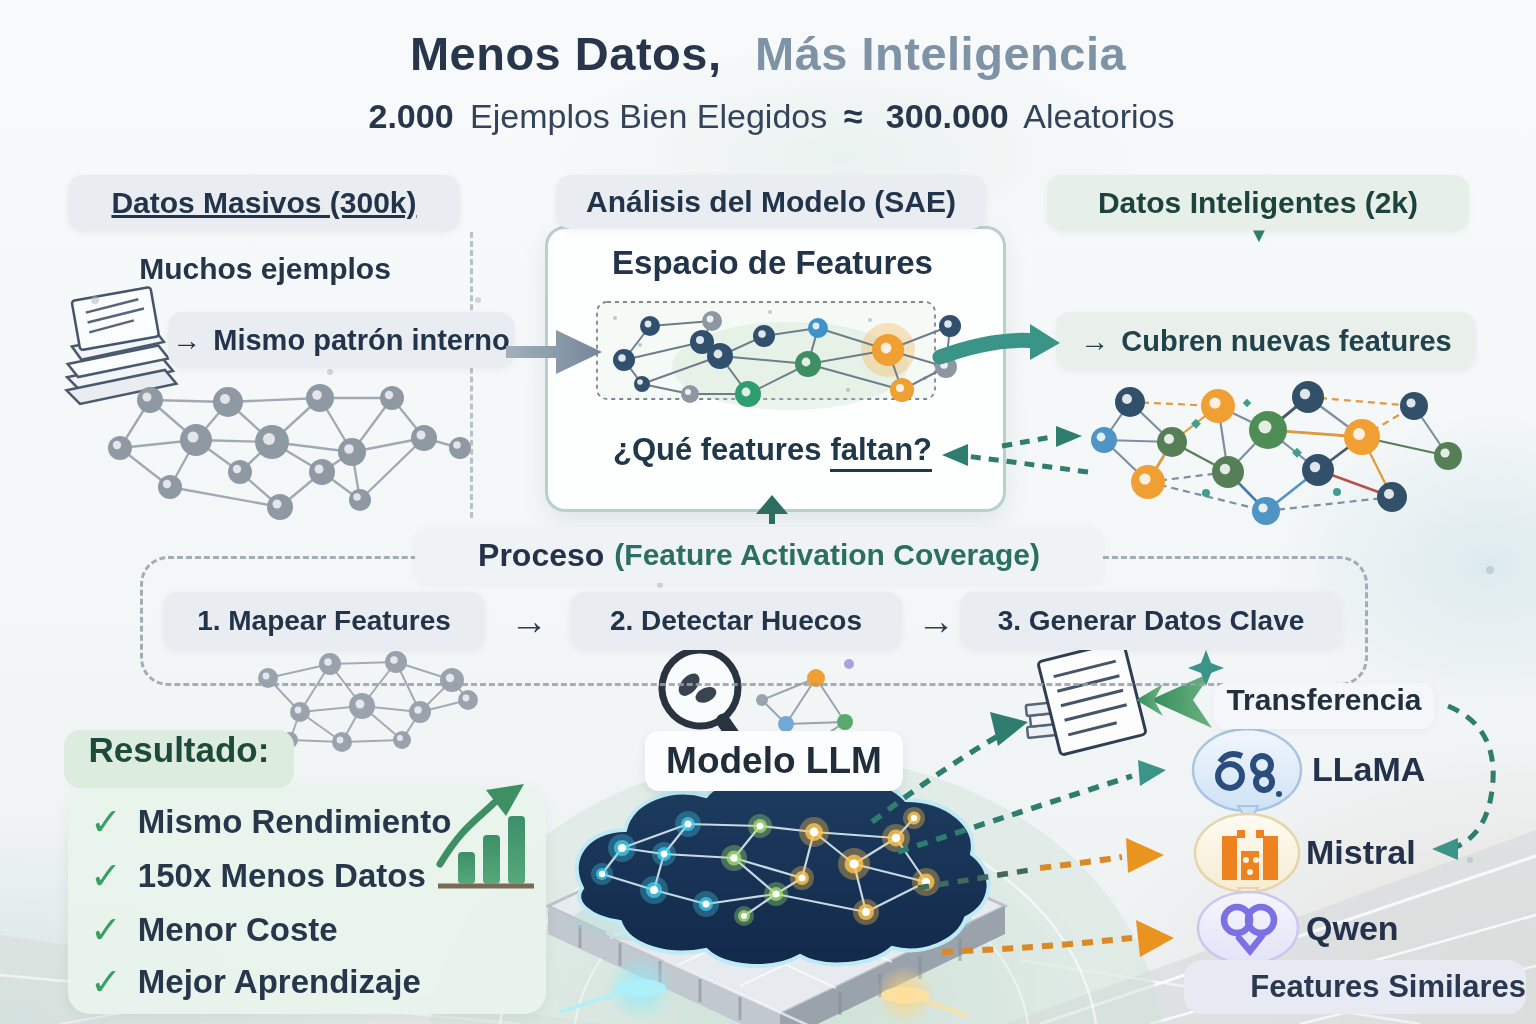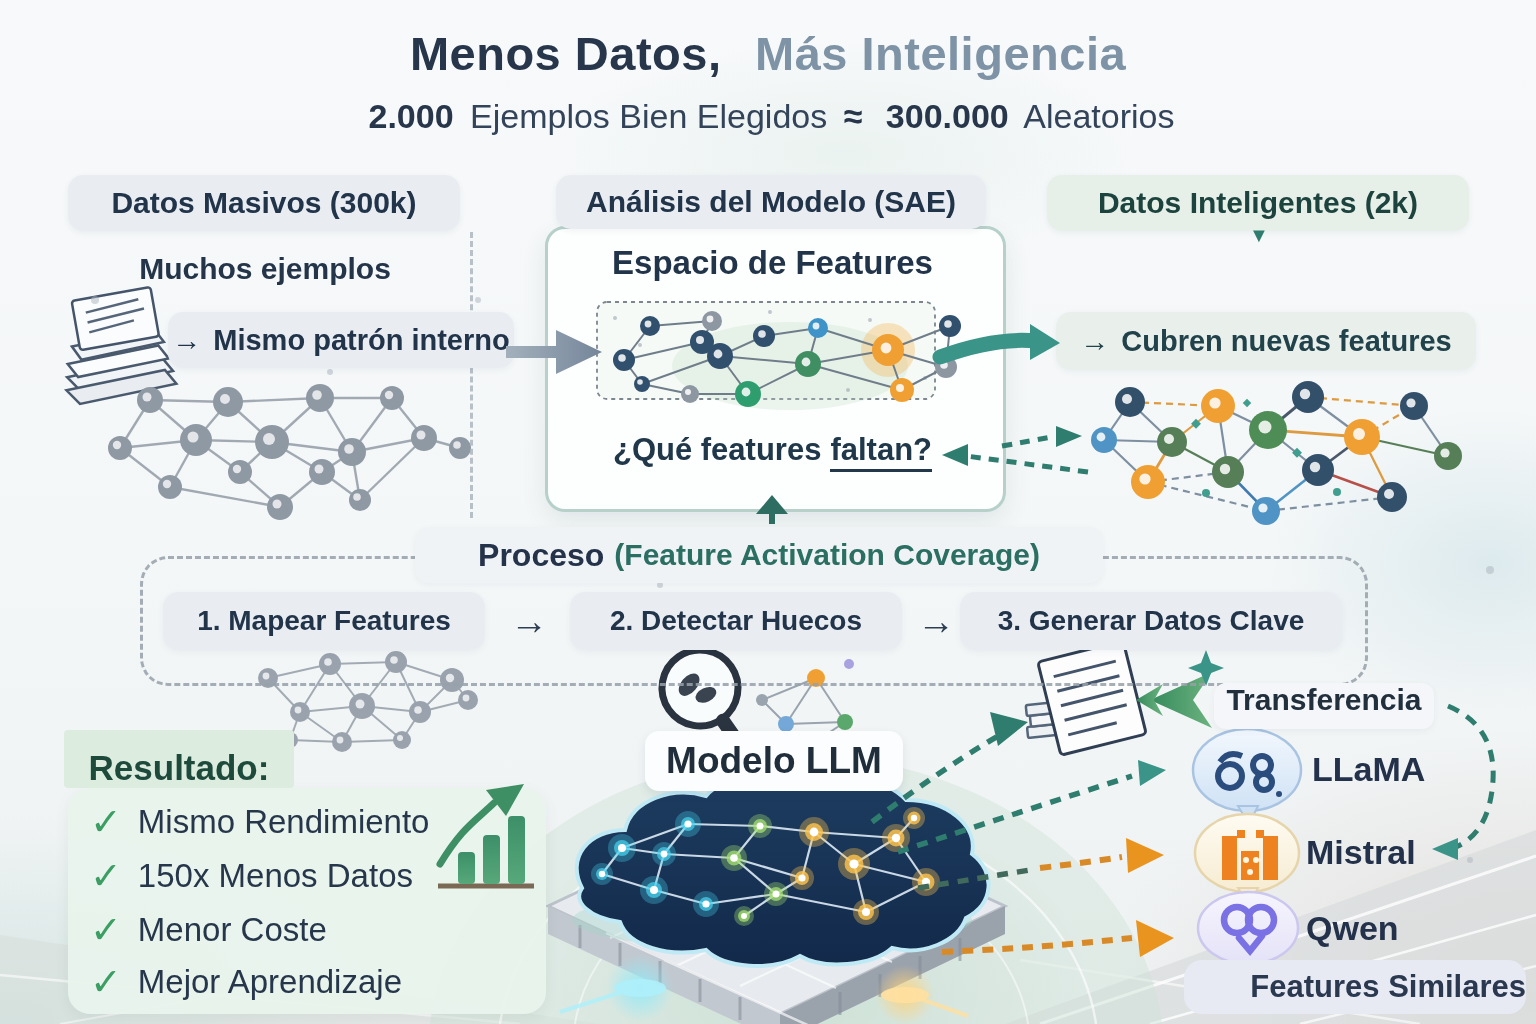--- a/index.html
+++ b/index.html
@@ -39,25 +39,25 @@
   }
   .divider{left:470px;top:232px;height:286px;width:0;border-left:3px dashed #aab3bc;opacity:0.8;z-index:1;}
   .proc-title{left:415px;top:527px;width:688px;height:56px;background:#f0f3f6;border-radius:14px;
     display:flex;align-items:center;justify-content:center;gap:10px;box-shadow:0 2px 6px rgba(40,60,80,0.05);}
   .proc-title .pt-b{font-size:32px;font-weight:bold;color:#24324a;}
   .proc-title .pt-n{font-size:30px;font-weight:bold;color:#2b6e62;}
   .step{font-size:28px;}
   .step-arrow{font-size:38px;font-weight:bold;color:#2c3e52;text-align:center;}
   .result-panel{left:68px;top:788px;width:478px;height:226px;background:rgba(232,243,236,0.95);
     border-radius:22px;z-index:2;box-shadow:0 4px 14px rgba(60,100,80,0.08);}
-  .result-head{left:64px;top:730px;width:230px;height:58px;background:#dcecdf;border-radius:4px;
-    display:flex;align-items:flex-end;justify-content:center;font-size:35px;font-weight:bold;color:#1e4a3c;}
+  .result-head{left:64px;top:730px;width:230px;height:58px;background:#dcecdf;border-radius:16px;
+    display:flex;align-items:flex-start;justify-content:center;font-size:35px;font-weight:bold;color:#1e4a3c;}
   .res-item{display:flex;align-items:center;gap:16px;height:50px;}
   .res-item .chk{font-size:38px;font-weight:bold;color:#3b9e63;font-family:"DejaVu Sans",sans-serif;}
-  .res-item .lbl{font-size:33px;font-weight:normal;color:#27374b;}
+  .res-item .lbl{font-size:33px;font-weight:bold;color:#27374b;}
   .model-pill{left:645px;top:731px;width:258px;height:60px;background:#fcfdfe;border-radius:14px;
     display:flex;align-items:center;justify-content:center;font-size:37px;font-weight:bold;color:#202e3c;
     box-shadow:0 4px 10px rgba(40,60,80,0.10);}
   .transfer-pill{left:1214px;top:683px;width:220px;height:46px;background:#f4f6f9;border-radius:12px;
     display:flex;justify-content:center;font-size:30px;font-weight:bold;color:#22303e;
     box-shadow:0 2px 6px rgba(40,60,80,0.06);}
   .model-name{font-size:34px;font-weight:bold;color:#23314a;}
   .features-pill{left:1184px;top:960px;width:342px;height:54px;background:#e7eaf3;border-radius:18px;
     display:flex;align-items:center;justify-content:flex-end;font-size:31px;font-weight:bold;color:#2a3850;}
   .question{left:545px;top:432px;width:455px;text-align:center;font-size:31px;font-weight:bold;color:#20384a;}
@@ -577,21 +577,21 @@
   </div>
 
   <div class="abs subtitle">
     <span class="b">2.000</span>
     <span class="n">Ejemplos Bien Elegidos</span>
     <span class="b">≈</span>
     <span class="b">300.000</span>
     <span class="n">Aleatorios</span>
   </div>
 
-  <div class="abs pill h-pill" style="left:68px;top:175px;width:392px;height:56px;">
+  <div class="abs pill h-pill" style="left:68px;top:175px;width:392px;height:56px;text-decoration:underline;">
     <span>Datos Masivos (300k)</span>
   </div>
   <div class="abs cap" style="left:95px;top:252px;width:340px;font-size:30px;color:#24354a;">
     <span>Muchos ejemplos</span>
   </div>
   <div class="abs pill" style="left:168px;top:312px;width:346px;height:56px;font-size:29px;gap:12px;">
     <span>→</span>
     <span>Mismo patrón interno</span>
   </div>
   <div class="abs divider"></div>

